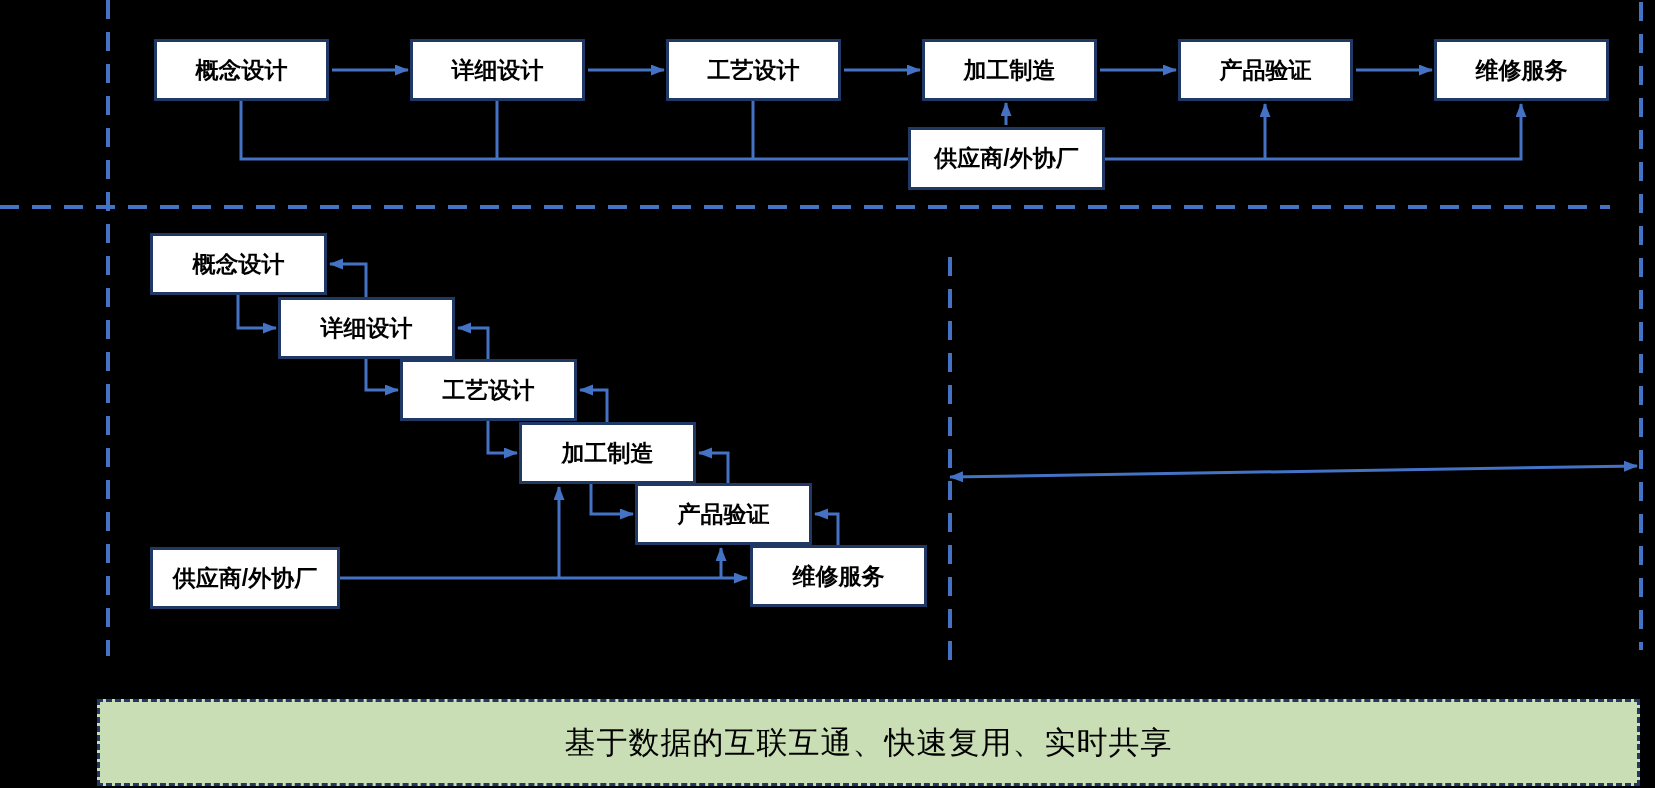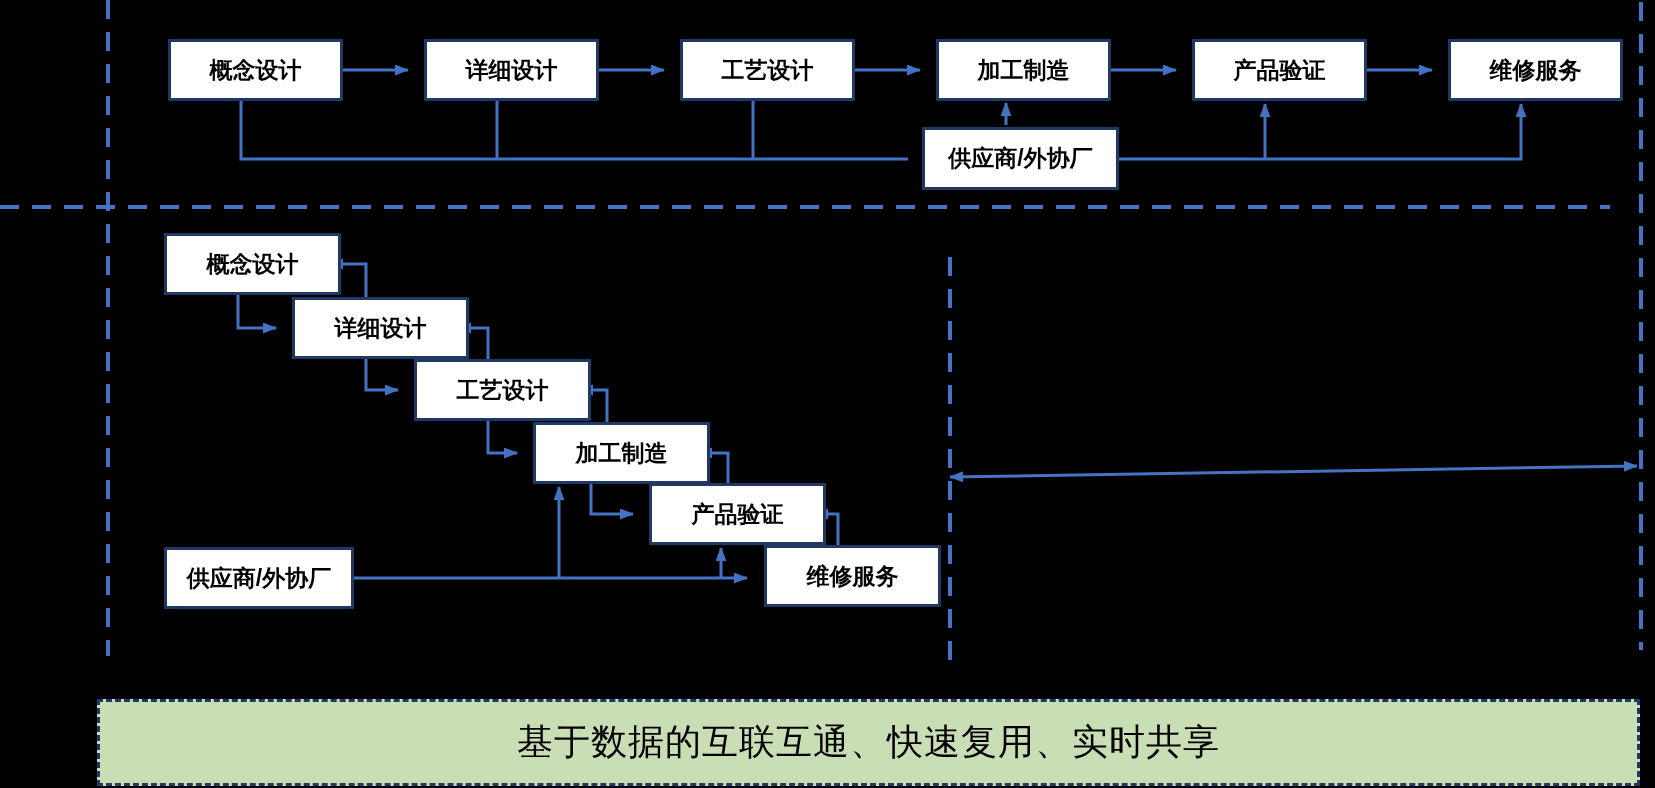--- a/index.html
+++ b/index.html
@@ -22,30 +22,30 @@
   .ln{stroke:var(--c-accent);stroke-width:3;fill:none;}
   .dash{stroke:var(--c-accent);stroke-width:4;stroke-dasharray:19 13;fill:none;}
   .ah{fill:var(--c-accent);stroke:none;}
   .pbox{
     position:absolute;box-sizing:border-box;
     background:var(--c-box_fill);
     border:3px solid var(--c-box_border);
     color:var(--c-box_text);
     display:flex;align-items:center;justify-content:center;
     font-size:23px;font-weight:bold;line-height:1;
-    z-index:2;white-space:nowrap;margin-left:14px;
+    z-index:2;white-space:nowrap;
   }
   .banner{
     position:absolute;box-sizing:border-box;
     left:97px;top:699px;width:1543px;height:87px;
     background:var(--c-banner_fill);
     border:3px dashed var(--c-banner_border);
     color:var(--c-banner_text);
     display:flex;align-items:center;justify-content:center;
-    font-size:36px;font-weight:500;letter-spacing:1px;
+    font-size:31px;font-weight:500;letter-spacing:1px;
     z-index:2;white-space:nowrap;
   }
 </style>
 </head>
 <body>
 
 <div class="canvas">
 
   <svg class="layer" width="1655" height="788" viewBox="0 0 1655 788">
     <defs>

